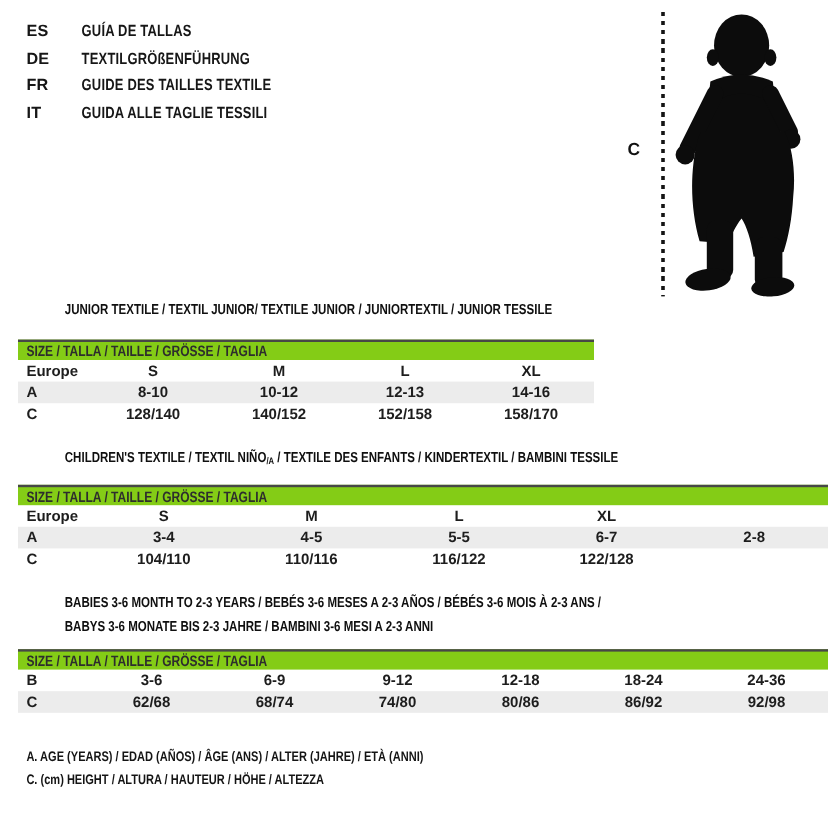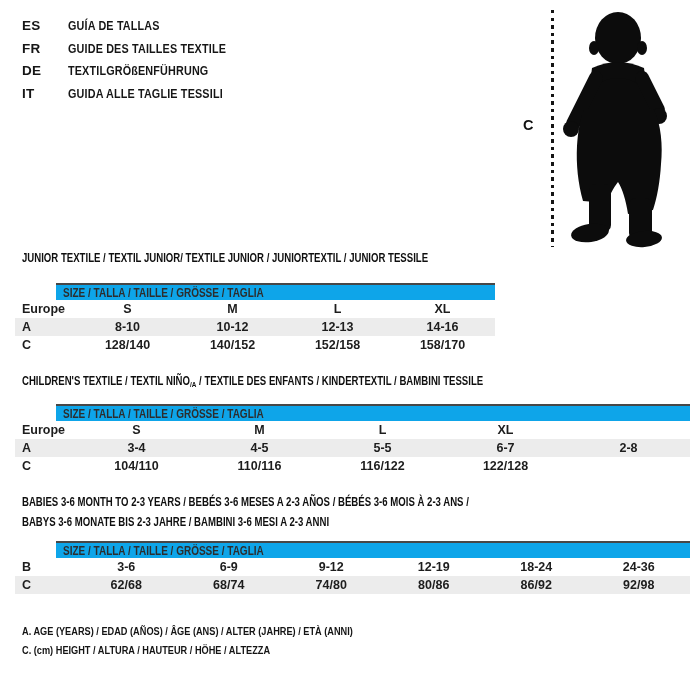--- a/index.html
+++ b/index.html
@@ -17,27 +17,27 @@
   .lang-code{display:inline-block;width:46px;letter-spacing:.2px;}
   .lang-label{letter-spacing:.2px;}
 
   
   .measure-line{left:551px;top:10px;width:3px;height:237px;
     background:repeating-linear-gradient(to bottom,#141414 0 3.5px,transparent 3.5px 7.6px);}
   .measure-label{left:523px;top:117px;font-size:14.5px;font-weight:bold;color:#111;}
   .baby-svg{left:558px;top:6px;}
 
   
-  .sec-title{font-weight:bold;font-size:12px;color:#0f0f0f;line-height:20px;white-space:nowrap;}
+  .sec-title{font-weight:bold;font-size:12px;color:#0f0f0f;line-height:20px;white-space:nowrap;margin-left:32px;}
   .title-line{height:20px;}
   .sub{font-size:8px;vertical-align:-2px;}
 
   .size-table{background:#fff;}
-  .table-header{height:17px;line-height:16px;background:#0ea5e9;border-top:2px solid #474747;
-    padding-left:7px;font-weight:bold;font-size:12.5px;color:#2d2d2d;box-sizing:border-box;margin-left:41px;}
+  .table-header{height:17px;line-height:16px;background:#84cc16;border-top:2px solid #474747;
+    padding-left:7px;font-weight:bold;font-size:12.5px;color:#2d2d2d;box-sizing:border-box;}
   .trow{display:grid;height:18px;line-height:18px;font-weight:bold;font-size:12.5px;color:#1d1d1d;}
   .trow.shaded{background:#ececec;}
   .tlabel{padding-left:7px;text-align:left;}
   .tcell{text-align:center;}
 
   .t1{left:15px;top:283px;width:480px;}
   .t2{left:15px;top:404px;width:675px;}
   .t3{left:15px;top:541px;width:675px;}
   .st1{left:22px;top:248px;}
   .st2{left:22px;top:371px;}
@@ -45,22 +45,22 @@
 
   
   .footnotes{left:22px;top:622px;}
   .foot-line{height:19px;line-height:19px;font-weight:bold;font-size:11.5px;color:#141414;white-space:nowrap;}
 </style>
 </head>
 <body>
 
 <div class="abs lang-block">
     <div class="lang-row"><span class="lang-code">ES</span><span class="lang-label condense">GUÍA DE TALLAS</span></div>
+    <div class="lang-row"><span class="lang-code">DE</span><span class="lang-label condense">TEXTILGRÖßENFÜHRUNG</span></div>
     <div class="lang-row"><span class="lang-code">FR</span><span class="lang-label condense">GUIDE DES TAILLES TEXTILE</span></div>
-    <div class="lang-row"><span class="lang-code">DE</span><span class="lang-label condense">TEXTILGRÖßENFÜHRUNG</span></div>
     <div class="lang-row"><span class="lang-code">IT</span><span class="lang-label condense">GUIDA ALLE TAGLIE TESSILI</span></div>
   </div>
 
 <div class="abs measure-line"></div>
 <div class="abs measure-label">C</div>
 <svg class="abs baby-svg" width="132" height="242" viewBox="0 0 132 242" xmlns="http://www.w3.org/2000/svg" aria-hidden="true">
   <g fill="#0c0c0c" stroke="none">
     <ellipse cx="60" cy="32" rx="23" ry="26"></ellipse>
     <ellipse cx="36" cy="42" rx="5" ry="7"></ellipse>
     <ellipse cx="84" cy="42" rx="5" ry="7"></ellipse>
@@ -150,21 +150,21 @@
 <div class="abs size-table t3">
   <div class="table-header">
     <span class="condense">SIZE / TALLA / TAILLE / GRÖSSE / TAGLIA</span>
   </div>
   <div>
       <div class="trow" style="grid-template-columns: 60px repeat(6, 1fr);">
         <span class="tlabel">B</span>
         <span class="tcell">3-6</span>
         <span class="tcell">6-9</span>
         <span class="tcell">9-12</span>
-        <span class="tcell">12-19</span>
+        <span class="tcell">12-18</span>
         <span class="tcell">18-24</span>
         <span class="tcell">24-36</span>
       </div>
       <div class="trow shaded" style="grid-template-columns: 60px repeat(6, 1fr);">
         <span class="tlabel">C</span>
         <span class="tcell">62/68</span>
         <span class="tcell">68/74</span>
         <span class="tcell">74/80</span>
         <span class="tcell">80/86</span>
         <span class="tcell">86/92</span>

